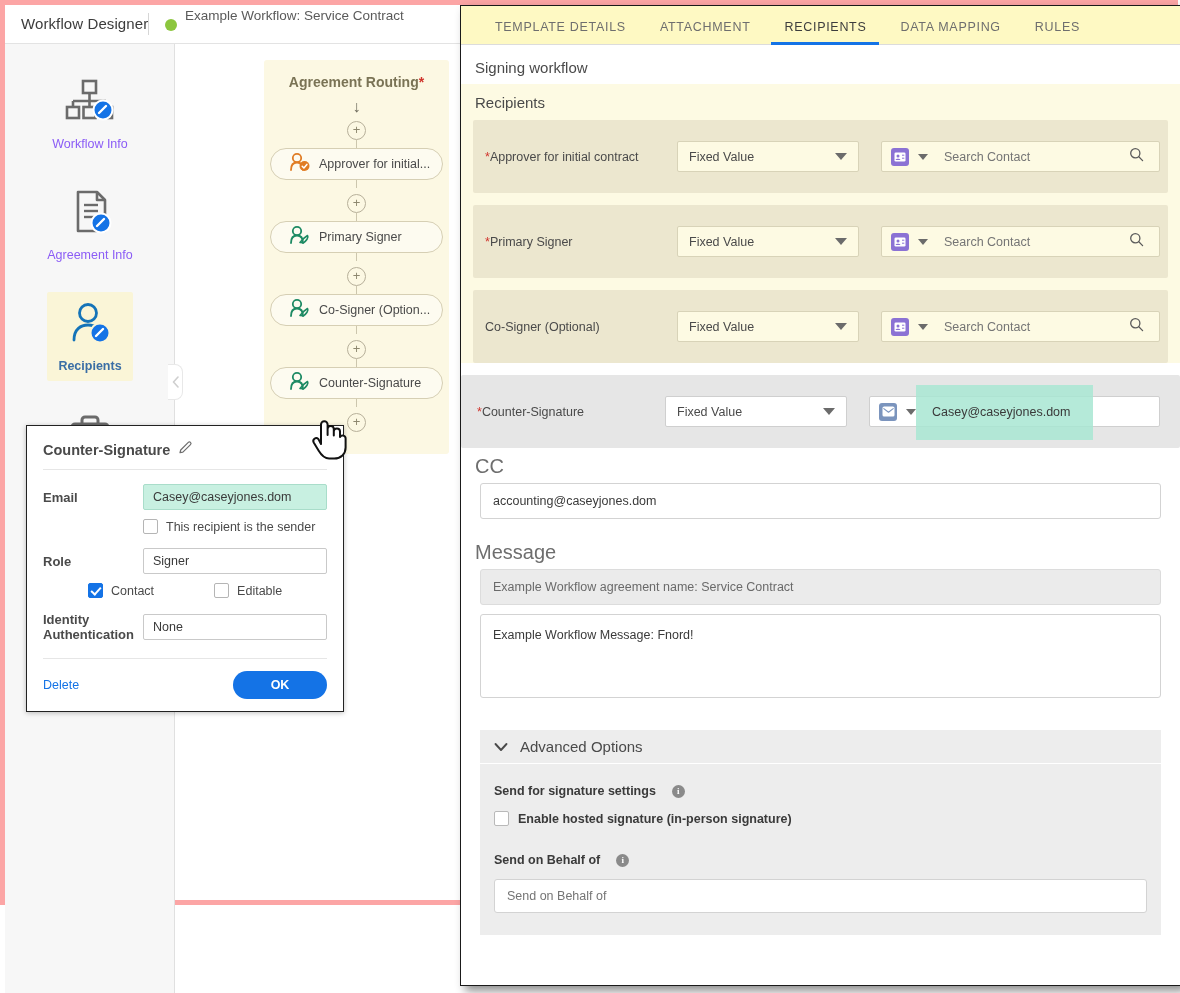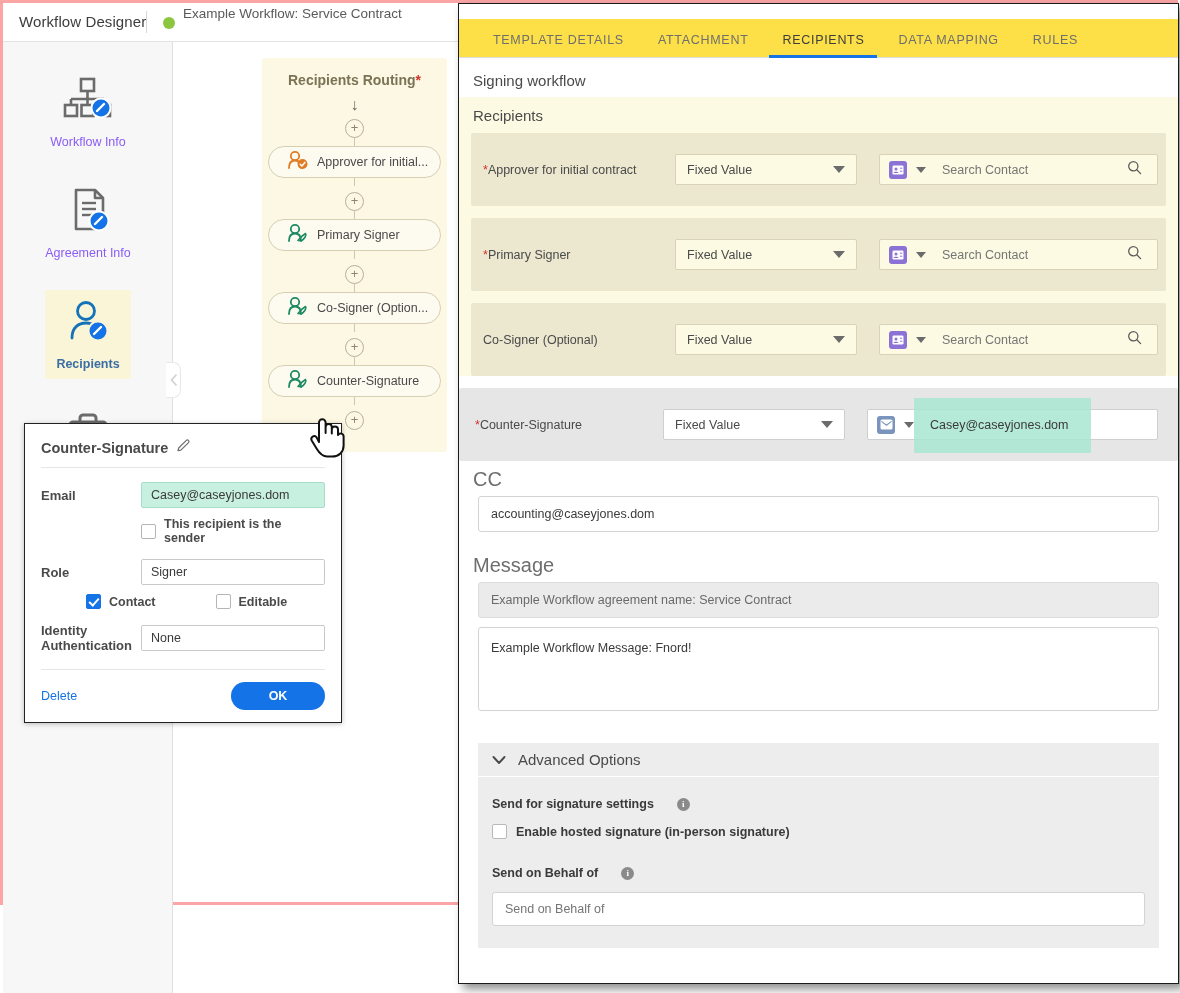--- a/index.html
+++ b/index.html
@@ -6,21 +6,21 @@
   body{
     width:1180px;height:993px;
     background:#ffffff;
     font-family:"Liberation Sans",sans-serif;
     position:relative;overflow:hidden;
     -webkit-font-smoothing:antialiased;
   }
   
   #app-frame{
     position:absolute;left:0;top:0;width:1178px;height:905px;
-    border:3px solid #fca5a5;background:#fff;box-sizing:border-box;
+    border:5px solid #fca5a5;background:#fff;box-sizing:border-box;
   }
   
   #topbar{
     position:absolute;left:0;top:0;width:100%;height:39px;
     background:#fff;border-bottom:1px solid #e3e3e3;box-sizing:border-box;
   }
   #app-title{
     position:absolute;left:16px;top:10px;
     font-size:15px;color:#3c3c3c;letter-spacing:.1px;
   }
@@ -101,21 +101,21 @@
     border-bottom:1px solid #e6e6e6;}
   #pop-title{font-size:14.5px;font-weight:700;color:#4a4a4a;}
   .pop-row{display:flex;align-items:center;margin-top:14px;}
   .pop-label{width:100px;font-size:13px;font-weight:700;color:#4a4a4a;line-height:15px;}
   .pop-input{
     flex:1;height:26px;box-sizing:border-box;border:1px solid #c9c9c9;border-radius:2px;
     background:#fff;font-size:12.5px;color:#3a3a3a;padding:0 9px;line-height:24px;
     font-family:"Liberation Sans",sans-serif;
   }
   .pop-input.filled{background:#c8f0e1;border-color:#a9ddca;}
-  .pop-subrow{display:flex;align-items:center;margin-top:9px;padding-left:100px;font-weight:bold;}
+  .pop-subrow{display:flex;align-items:center;margin-top:9px;padding-left:100px;}
   .cb{
     width:15px;height:15px;box-sizing:border-box;border:1px solid #b5b5b5;border-radius:2px;
     background:#fff;cursor:pointer;flex:none;
   }
   .cb.checked{background:#1473e6;border-color:#1473e6;position:relative;}
   .cb.checked:after{
     content:"";position:absolute;left:4px;top:1px;width:4px;height:8px;
     border:solid #fff;border-width:0 2px 2px 0;transform:rotate(42deg);
   }
   .cb-text{font-size:12.5px;color:#4a4a4a;margin-left:8px;}
@@ -130,21 +130,21 @@
     cursor:pointer;border:none;font-family:"Liberation Sans",sans-serif;
   }
   
   #right-panel{
     position:absolute;left:455px;top:0;width:721px;height:981px;
     background:#fff;border:1px solid #1a1a1a;box-sizing:border-box;
     box-shadow:5px 5px 9px rgba(0,0,0,.45);z-index:15;overflow:hidden;
   }
   #tabs{
     height:39px;border-bottom:1px solid #dcdcdc;display:flex;align-items:flex-end;
-    padding-left:17px;background:#fde047;box-sizing:border-box;margin-top:15px;
+    padding-left:17px;background:#fef9c3;box-sizing:border-box;
   }
   .tab{
     font-size:12.5px;color:#6e6e6e;letter-spacing:.7px;padding:0 17px 10px;
     cursor:pointer;position:relative;
   }
   .tab.active{color:#3d3d3d;}
   .tab.active:after{
     content:"";position:absolute;left:4px;right:4px;bottom:-1px;height:3px;background:#1473e6;
   }
   #panel-body{height:941px;overflow:hidden;position:relative;background:#fff;}
@@ -211,21 +211,21 @@
     font-family:"Liberation Sans",sans-serif;width:calc(100% - 38px);display:block;outline:none;
   }
   #advanced-header{
     margin:32px 19px 0;height:33px;background:#ededed;display:flex;align-items:center;
     gap:12px;padding-left:14px;box-sizing:border-box;cursor:pointer;
   }
   #advanced-title{font-size:15px;color:#4a4a4a;}
   #advanced-body{
     margin:1px 19px 0;background:#ededed;padding:20px 14px 22px;box-sizing:border-box;
   }
-  .adv-label{font-size:12.5px;font-weight:700;color:#3a3a3a;display:flex;align-items:center;gap:23px;}
+  .adv-label{font-size:12.5px;font-weight:700;color:#3a3a3a;display:flex;align-items:center;gap:16px;}
   .info-ico{
     width:13px;height:13px;border-radius:50%;background:#8a8a8a;color:#fff;font-size:9px;
     font-weight:700;display:inline-flex;align-items:center;justify-content:center;
     font-family:"Liberation Serif",serif;cursor:pointer;
   }
   .adv-check-row{display:flex;align-items:center;margin-top:13px;}
   .adv-check-row .cb{border-color:#b9b9b9;}
   .adv-check-text{font-size:12.5px;font-weight:700;color:#3a3a3a;margin-left:9px;}
   #behalf-label{margin-top:27px;}
   #behalf-input{
@@ -309,21 +309,21 @@
         <svg width="7" height="12" viewBox="0 0 7 12">
             <path d="M6 1 L1.5 6 L6 11" fill="none" stroke="#cfcfcf" stroke-width="1.6" stroke-linecap="round" stroke-linejoin="round"></path>
           </svg>
       </span>
     </div>
   </div>
 
   <div id="canvas">
     <div id="routing-col">
       <div id="routing-title">
-        <span>Recipients Routing</span><span class="req">*</span>
+        <span>Agreement Routing</span><span class="req">*</span>
       </div>
 
       <div class="flow-arrow">↓</div>
       <div class="flow-plus">+</div>
       <div class="flow-connector"></div>
 
       <div class="node">
         <span>
           <svg width="22" height="20" viewBox="0 0 22 20">
             <circle cx="8" cy="6" r="4.2" fill="none" stroke="#e07c24" stroke-width="1.8"></circle>

